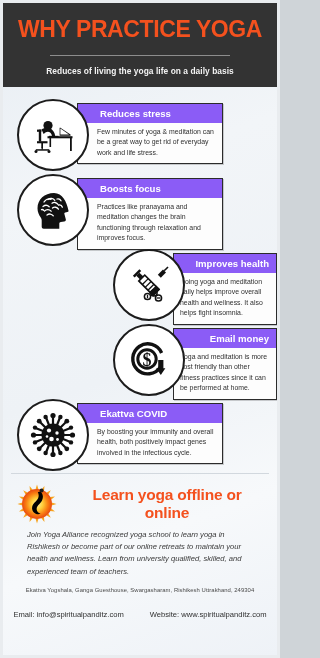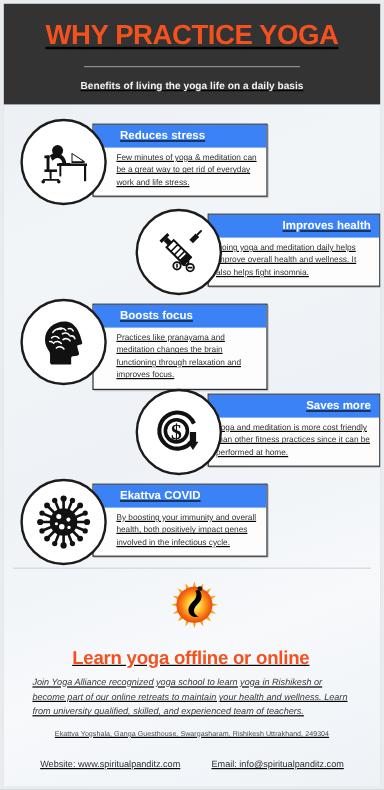--- a/index.html
+++ b/index.html
@@ -4,26 +4,25 @@
 <style>
   html,body{margin:0;padding:0;}
   body{
     width:320px;height:658px;
     background:#cfd4d8;
     font-family:"Liberation Sans",sans-serif;
     overflow:hidden;
   }
   .poster{
     position:relative;
-    width:320px;height:658px;
+    width:280px;height:658px;
     box-sizing:border-box;
     border:3px solid #e9ecef;
     background:linear-gradient(160deg,#e7edf3 0%,#f2f5f8 28%,#eef2f6 55%,#f7f9fb 78%,#eef2f7 100%);
     overflow:hidden;
-    text-decoration:underline;
   }
 
   
   .header{
     background:#333333;
     padding:14px 12px 11px 12px;
     text-align:center;
   }
   .title{
     color:#f4511e;
@@ -81,21 +80,21 @@
     margin-left:-12px;
     margin-top:4px;
     z-index:2;
     width:146px;
     box-sizing:border-box;
     border:1px solid #2b2b2b;
     background:#fdfdfd;
     box-shadow:1px 1px 0 rgba(0,0,0,.18);
   }
   .card-title{
-    background:#3b82f6;
+    background:#8b5cf6;
     color:#ffffff;
     font-size:9.6px;
     font-weight:bold;
     padding:4px 7px 4px 20px;
     text-align:right;
   }
   .row.left .card-title{ text-align:left; padding:4px 7px 4px 22px; }
   .card-body{
     color:#2f2f2f;
     font-size:6.9px;
@@ -108,21 +107,20 @@
   .foot-sep{
     height:1px;background:#d2d8de;margin:0 8px;
   }
   .footer{
     padding:10px 10px 8px 10px;
     text-align:center;
   }
   .foot-head{
     display:flex;align-items:center;justify-content:flex-start;gap:16px;
     padding-left:4px;
-    flex-direction:column;
   }
   .logo{
     flex:0 0 auto;
     width:40px;height:40px;position:relative;
   }
   .foot-title{
     flex:1 1 auto;
     color:#f4511e;
     font-weight:bold;
     font-size:15.5px;
@@ -154,21 +152,21 @@
 </head>
 <body>
 
 <div class="poster">
 
   <div class="header">
     <div class="title">
       <div>WHY PRACTICE YOGA</div>
     </div>
     <div class="hdr-rule"></div>
-    <div class="subtitle">Benefits of living the yoga life on a daily basis</div>
+    <div class="subtitle">Reduces of living the yoga life on a daily basis</div>
   </div>
 
   <div class="benefits">
 
     <div class="row left">
       <div class="badge">
         <svg width="46" height="40" viewBox="0 0 46 40" aria-hidden="true">
           <g fill="#111">
 
             <circle cx="18" cy="10.5" r="4.6"></circle>
@@ -195,54 +193,20 @@
             <path d="M5.8 34.2h13.5v1.5H5.8z"></path>
             <circle cx="6" cy="36.4" r="1.5"></circle>
             <circle cx="19" cy="36.4" r="1.5"></circle>
             <rect x="11.5" y="32.6" width="1.4" height="2"></rect>
           </g>
         </svg>
       </div>
       <div class="card">
         <div class="card-title">Reduces stress</div>
         <div class="card-body">Few minutes of yoga &amp; meditation can be a great way to get rid of everyday work and life stress.</div>
-      </div>
-    </div>
-
-    <div class="row right">
-      <div class="badge">
-        <svg width="44" height="40" viewBox="0 0 44 40" aria-hidden="true">
-          <g fill="#111" stroke="#111">
-
-            <path d="M36 4.5l3 3-5.2 5.2-3-3z" stroke-width="0"></path>
-            <line x1="37.2" y1="5.8" x2="41" y2="2" stroke-width="1.6"></line>
-
-            <g transform="rotate(45 22 20)">
-              <rect x="12" y="16" width="20" height="8.4" fill="#fff" stroke-width="1.7"></rect>
-              <rect x="28" y="16" width="4.4" height="8.4" fill="#111" stroke-width="1.4"></rect>
-              <line x1="17" y1="16" x2="17" y2="24.4" stroke-width="1.3"></line>
-              <line x1="21" y1="16" x2="21" y2="24.4" stroke-width="1.3"></line>
-              <line x1="25" y1="16" x2="25" y2="24.4" stroke-width="1.3"></line>
-
-              <rect x="6.5" y="18" width="5.6" height="4.4" fill="#111" stroke-width="0"></rect>
-              <rect x="4" y="15.6" width="2.6" height="9.2" fill="#111" stroke-width="0"></rect>
-            </g>
-
-            <circle cx="27" cy="28" r="3.1" fill="none" stroke-width="1.5"></circle>
-            <line x1="25" y1="28" x2="29" y2="28" stroke-width="1.3"></line>
-            <circle cx="20.5" cy="31.5" r="3.1" fill="none" stroke-width="1.5"></circle>
-            <line x1="20.5" y1="29.8" x2="20.5" y2="33.2" stroke-width="1.3"></line>
-            <circle cx="31.5" cy="33" r="3.1" fill="none" stroke-width="1.5"></circle>
-            <line x1="29.6" y1="33" x2="33.4" y2="33" stroke-width="1.3"></line>
-          </g>
-        </svg>
-      </div>
-      <div class="card">
-        <div class="card-title">Improves health</div>
-        <div class="card-body">Doing yoga and meditation daily helps improve overall health and wellness. It also helps fight insomnia.</div>
       </div>
     </div>
 
     <div class="row left">
       <div class="badge">
         <svg width="46" height="40" viewBox="0 0 46 40" aria-hidden="true">
           <g fill="#111">
 
             <path d="M24 3c-9.5 0-16.5 6.6-16.5 15.2 0 4 1.5 6.6 3.1 9 .9 1.3 1.1 2 1.1 3.4v6.2c0 1.2.8 2 2 2h15.6v-5.3c0-.9.6-1.5 1.5-1.6l3.4-.5c1.3-.2 1.9-1 1.6-2.2l-1.4-5.1c-.2-.8.1-1.3.9-1.5l2.1-.5c1-.2 1.4-.9 1-1.8C36.6 11.8 32.5 3 24 3z"></path>
 
@@ -262,38 +226,72 @@
         </svg>
       </div>
       <div class="card">
         <div class="card-title">Boosts focus</div>
         <div class="card-body">Practices like pranayama and meditation changes the brain functioning through relaxation and improves focus.</div>
       </div>
     </div>
 
     <div class="row right">
       <div class="badge">
+        <svg width="44" height="40" viewBox="0 0 44 40" aria-hidden="true">
+          <g fill="#111" stroke="#111">
+
+            <path d="M36 4.5l3 3-5.2 5.2-3-3z" stroke-width="0"></path>
+            <line x1="37.2" y1="5.8" x2="41" y2="2" stroke-width="1.6"></line>
+
+            <g transform="rotate(45 22 20)">
+              <rect x="12" y="16" width="20" height="8.4" fill="#fff" stroke-width="1.7"></rect>
+              <rect x="28" y="16" width="4.4" height="8.4" fill="#111" stroke-width="1.4"></rect>
+              <line x1="17" y1="16" x2="17" y2="24.4" stroke-width="1.3"></line>
+              <line x1="21" y1="16" x2="21" y2="24.4" stroke-width="1.3"></line>
+              <line x1="25" y1="16" x2="25" y2="24.4" stroke-width="1.3"></line>
+
+              <rect x="6.5" y="18" width="5.6" height="4.4" fill="#111" stroke-width="0"></rect>
+              <rect x="4" y="15.6" width="2.6" height="9.2" fill="#111" stroke-width="0"></rect>
+            </g>
+
+            <circle cx="27" cy="28" r="3.1" fill="none" stroke-width="1.5"></circle>
+            <line x1="25" y1="28" x2="29" y2="28" stroke-width="1.3"></line>
+            <circle cx="20.5" cy="31.5" r="3.1" fill="none" stroke-width="1.5"></circle>
+            <line x1="20.5" y1="29.8" x2="20.5" y2="33.2" stroke-width="1.3"></line>
+            <circle cx="31.5" cy="33" r="3.1" fill="none" stroke-width="1.5"></circle>
+            <line x1="29.6" y1="33" x2="33.4" y2="33" stroke-width="1.3"></line>
+          </g>
+        </svg>
+      </div>
+      <div class="card">
+        <div class="card-title">Improves health</div>
+        <div class="card-body">Doing yoga and meditation daily helps improve overall health and wellness. It also helps fight insomnia.</div>
+      </div>
+    </div>
+
+    <div class="row right">
+      <div class="badge">
         <svg width="44" height="42" viewBox="0 0 44 42" aria-hidden="true">
           <g fill="none" stroke="#111">
 
             <path d="M33.5 27.8A15 15 0 1 1 34.6 14" stroke-width="3.4" stroke-linecap="butt"></path>
 
             <circle cx="20" cy="20" r="9.2" stroke-width="3"></circle>
           </g>
 
           <text x="20" y="26.5" font-family="Liberation Serif, serif" font-size="18" font-weight="bold" fill="#111" text-anchor="middle">$</text>
 
           <g fill="#111">
             <rect x="31.2" y="21" width="5.2" height="9"></rect>
             <path d="M29.2 29.2h9.2L33.8 36z"></path>
           </g>
         </svg>
       </div>
       <div class="card">
-        <div class="card-title">Saves more</div>
+        <div class="card-title">Email money</div>
         <div class="card-body">Yoga and meditation is more cost friendly than other fitness practices since it can be performed at home.</div>
       </div>
     </div>
 
     <div class="row left">
       <div class="badge">
         <svg width="46" height="46" viewBox="0 0 46 46" aria-hidden="true">
           <g stroke="#111" stroke-width="2.2" stroke-linecap="round">
             <line x1="23" y1="23" x2="23" y2="4"></line>
               <line x1="23" y1="23" x2="23" y2="42"></line>
@@ -383,18 +381,18 @@
 
           <path d="M23.5 7.5c2.8 2.4 3.1 6.4 1.3 9.4-1.3 2.2-3.5 3.6-4.6 5.8-1.1 2.2-.5 4.6 1.4 6.1.6.5 1.3.8 2 1-2.4.9-5.3.3-7-1.6-2-2.2-2-5.5-.4-7.9 1.4-2.2 3.7-3.6 4.8-5.9 1-2 .9-4.3-.2-6.2.9-.3 1.9-.5 2.7-.7z"></path>
           <circle cx="24.6" cy="6.6" r="2" fill="#1b1b1b"></circle>
         </svg>
       </div>
       <div class="foot-title">Learn yoga offline or online</div>
     </div>
     <div class="foot-desc">Join Yoga Alliance recognized yoga school to learn yoga in Rishikesh or become part of our online retreats to maintain your health and wellness. Learn from university qualified, skilled, and experienced team of teachers.</div>
     <div class="foot-addr">Ekattva Yogshala, Ganga Guesthouse, Swargasharam, Rishikesh Uttrakhand, 249304</div>
     <div class="foot-contact">
+      <span>Email: info@spiritualpanditz.com</span>
       <span>Website: www.spiritualpanditz.com</span>
-      <span>Email: info@spiritualpanditz.com</span>
     </div>
   </div>
 
 </div>
 
 </body></html>

